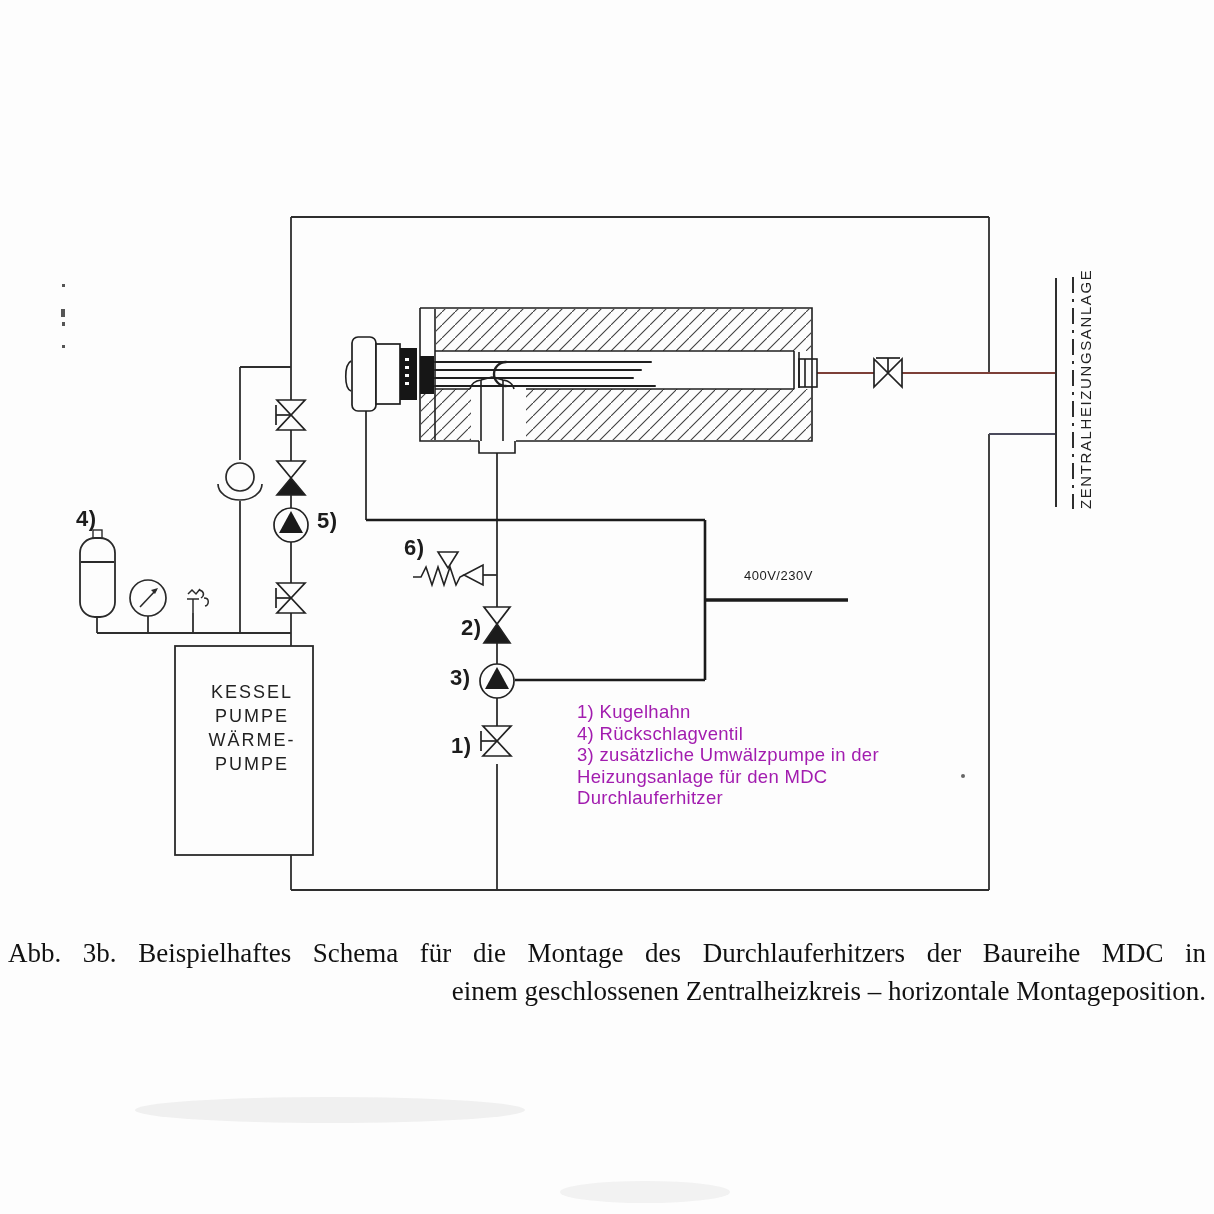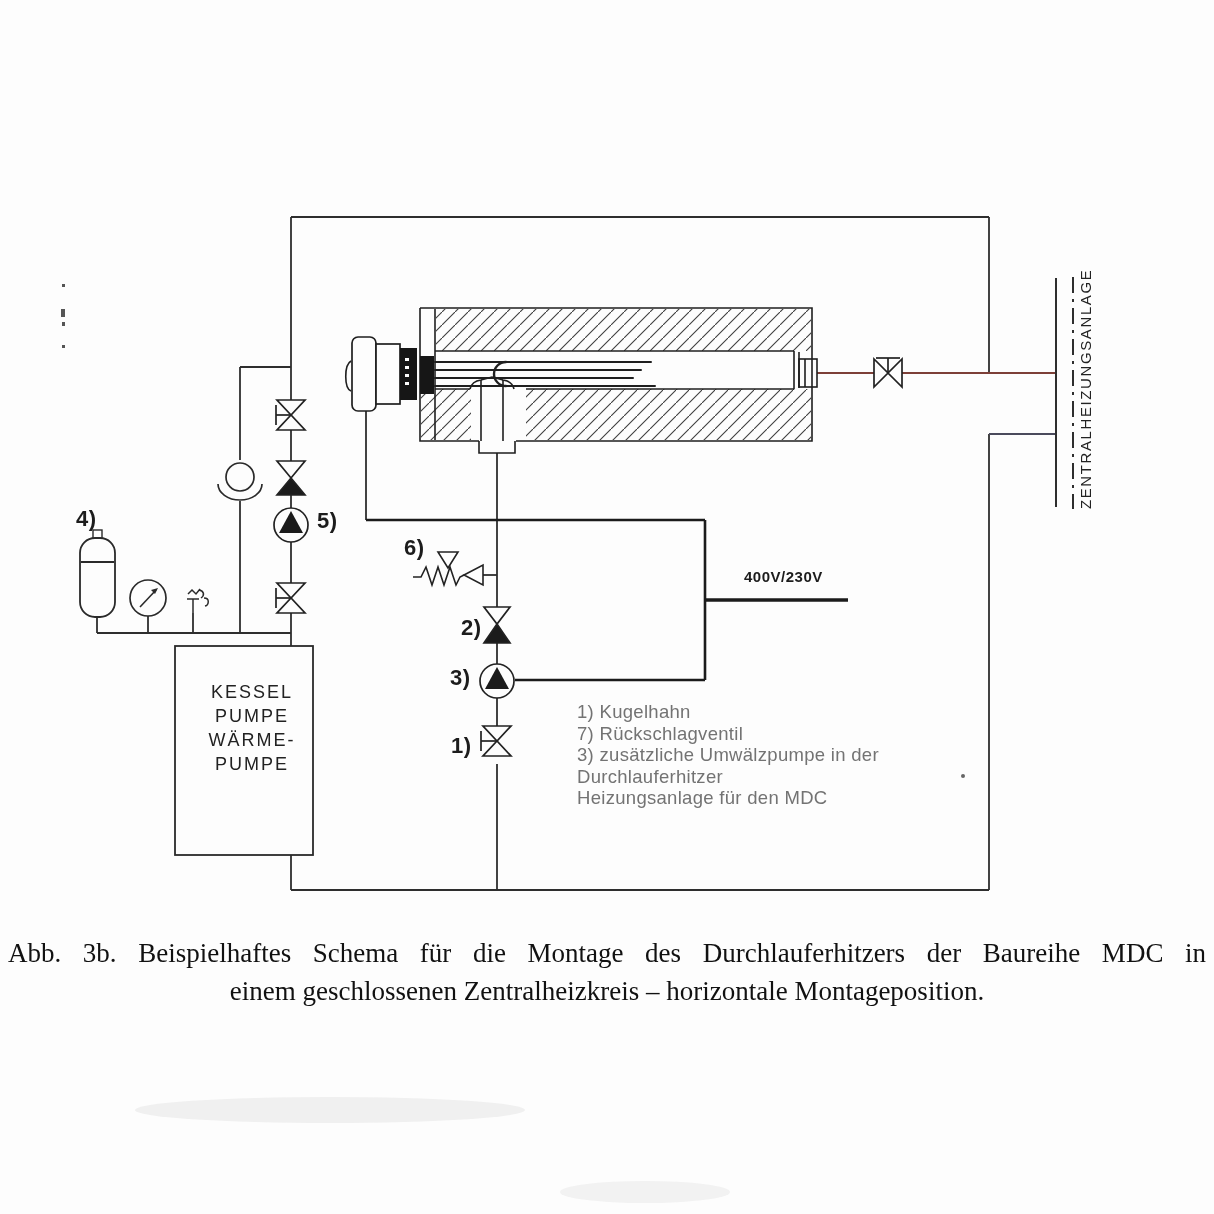--- a/index.html
+++ b/index.html
@@ -1,31 +1,31 @@
 <!DOCTYPE html>
 <html><head>
 <meta charset="utf-8">
 <style>
   html,body{margin:0;padding:0;background:#ffffff;}
   .page{position:relative;width:1214px;height:1214px;background:#fdfdfd;overflow:hidden;
         font-family:"Liberation Sans",sans-serif;color:#1e1e1e;}
   .page svg{position:absolute;left:0;top:0;}
   .lbl{position:absolute;font-size:22px;font-weight:bold;color:#1c1c1c;letter-spacing:0.5px;}
-  .power{position:absolute;left:744px;top:568px;font-size:15px;color:#1c1c1c;letter-spacing:0.5px;font-weight:bold;}
+  .power{position:absolute;left:744px;top:568px;font-size:13px;color:#1c1c1c;letter-spacing:0.5px;}
   .boiler-text{position:absolute;left:175px;top:680px;width:154px;text-align:center;
                font-size:18px;line-height:24px;letter-spacing:2px;color:#222;}
   .legend{position:absolute;left:577px;top:701px;font-size:18.5px;line-height:21.6px;
-          color:#737373;letter-spacing:0.3px;white-space:nowrap;}
+          color:#a21caf;letter-spacing:0.3px;white-space:nowrap;}
   .boundary{position:absolute;left:975px;top:379px;width:232px;height:28px;
             transform:rotate(-90deg);text-align:center;font-size:15px;letter-spacing:1.6px;
             color:#222;white-space:nowrap;}
   .caption{position:absolute;left:8px;top:934px;width:1198px;
            font-family:Liberation Serif, serif;font-size:27px;line-height:38px;color:#111;}
   .caption .l1{text-align:justify;text-align-last:justify;}
-  .caption .l2{text-align:center;}
+  .caption .l2{text-align:right;}
 </style>
 </head>
 <body>
 
 <div class="page">
 
 <svg width="1214" height="1214" viewBox="0 0 1214 1214">
   <defs>
     <pattern id="hatch" patternUnits="userSpaceOnUse" width="13" height="13">
       <line x1="0" y1="13" x2="13" y2="0" stroke="#3c3c3c" stroke-width="1.1"></line>
@@ -232,24 +232,24 @@
 
 <div class="boiler-text">
   <div>KESSEL</div>
   <div>PUMPE</div>
   <div>WÄRME-</div>
   <div>PUMPE</div>
 </div>
 
 <div class="legend">
   <div>1) Kugelhahn</div>
-  <div>7) Rückschlagventil</div>
+  <div>4) Rückschlagventil</div>
   <div>3) zusätzliche Umwälzpumpe in der</div>
+  <div>Heizungsanlage für den MDC</div>
   <div>Durchlauferhitzer</div>
-  <div>Heizungsanlage für den MDC</div>
 </div>
 
 <div class="caption">
   <div class="l1">Abb. 3b. Beispielhaftes Schema für die Montage des Durchlauferhitzers der Baureihe MDC in</div>
   <div class="l2">einem geschlossenen Zentralheizkreis – horizontale Montageposition.</div>
 </div>
 
 </div>
 
 </body></html>

